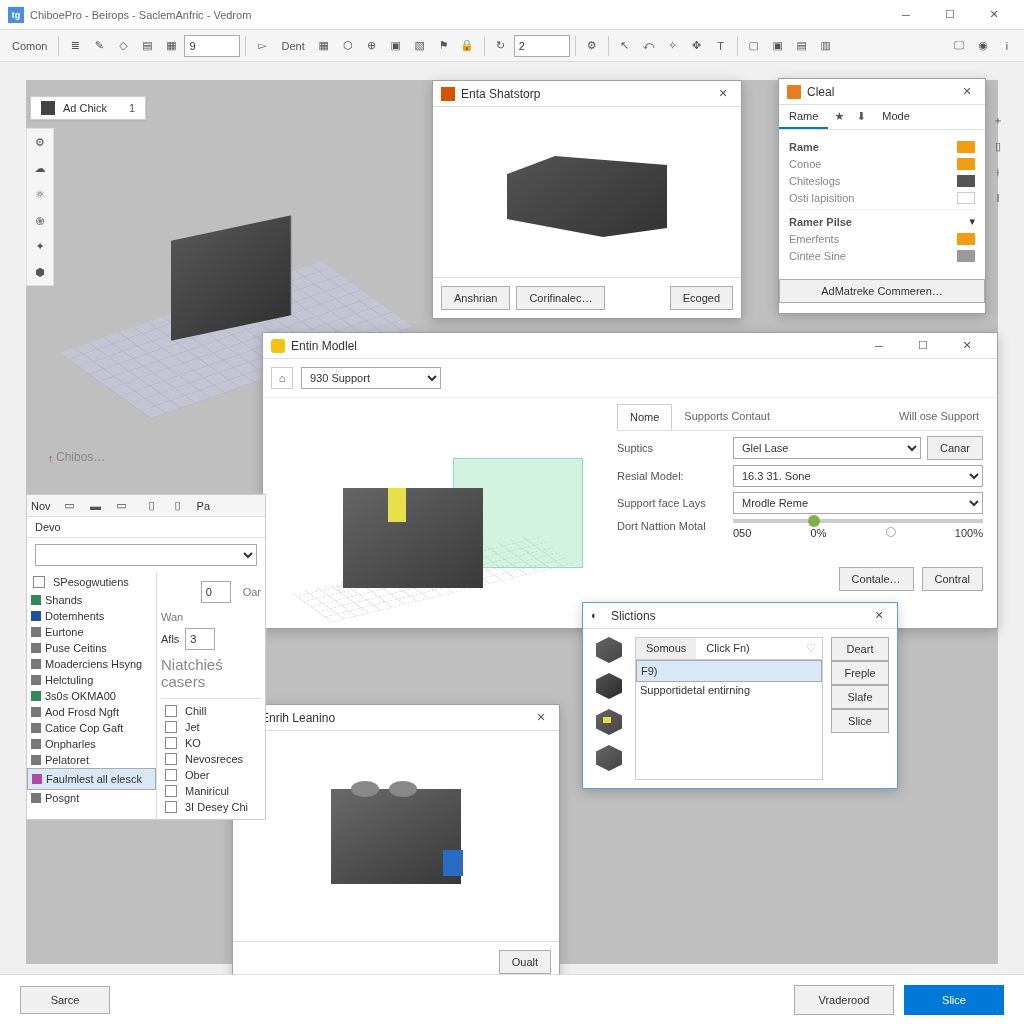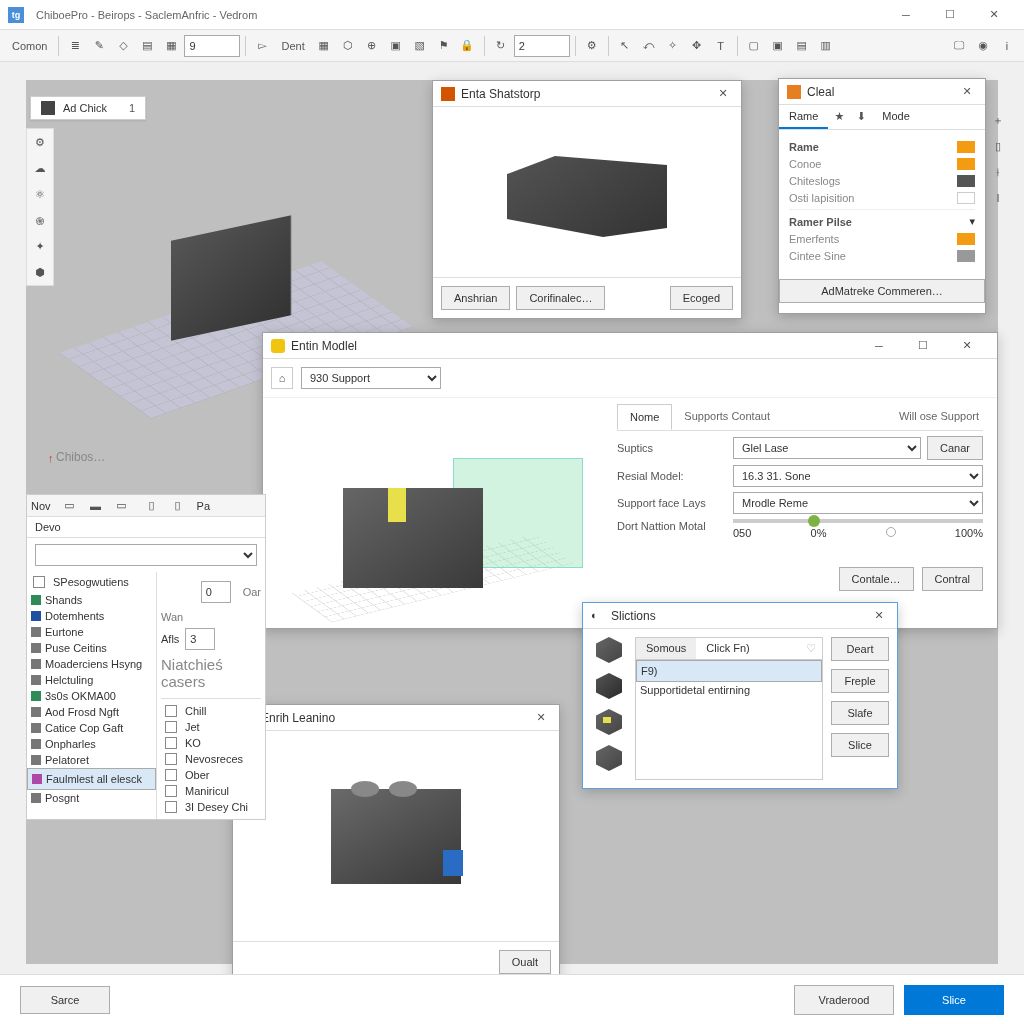--- a/index.html
+++ b/index.html
@@ -1,18 +1,18 @@
 <!DOCTYPE html>
 <html><head>
 <meta charset="utf-8">
 <style>
 *{box-sizing:border-box;margin:0;padding:0;font-family:"Segoe UI",Tahoma,sans-serif;font-size:11px;color:#333}
 body{background:#f0f0f0;width:1024px;height:1024px;overflow:hidden;position:relative}
 .titlebar{height:30px;background:#fff;display:flex;align-items:center;padding:0 8px;border-bottom:1px solid #ddd}
-.titlebar .ico{width:16px;height:16px;background:#4a90d9;margin-right:12px;display:inline-flex;align-items:center;justify-content:center;color:#fff;font-size:9px;font-weight:bold}
+.titlebar .ico{width:16px;height:16px;background:#4a90d9;margin-right:6px;display:inline-flex;align-items:center;justify-content:center;color:#fff;font-size:9px;font-weight:bold}
 .titlebar .title{color:#666;flex:1}
 .winctrl{display:flex;gap:0}
 .winctrl .wb{width:44px;height:28px;display:flex;align-items:center;justify-content:center;color:#555}
 .toolbar{height:32px;background:#f5f5f5;border-bottom:1px solid #ddd;display:flex;align-items:center;padding:0 6px;gap:2px}
 .toolbar .sep{width:1px;height:20px;background:#ccc;margin:0 3px}
 .tb{width:22px;height:22px;display:flex;align-items:center;justify-content:center;color:#555;border:1px solid transparent}
 .tb-label{padding:0 6px;height:22px;display:flex;align-items:center;color:#555}
 .tb-input{width:56px;height:22px;border:1px solid #aaa;background:#fff;padding:0 4px}
 .ltool{position:absolute;left:26px;top:90px;width:28px;background:#f5f5f5;border:1px solid #ddd;display:flex;flex-direction:column}
 .ltool .tb{width:26px;height:26px}
@@ -274,21 +274,21 @@
         <div style="padding:4px 10px;background:#eee">Somous</div>
         <div style="padding:4px 10px">Click Fn)</div>
         <div style="flex:1"></div>
         <div style="padding:4px 6px;color:#aaa">♡</div>
       </div>
       <div style="border:1px solid #ccc;border-top:none;height:120px">
         <div class="tree-item sel">F9)</div>
         <div class="tree-item">Supportidetal entirning</div>
       </div>
     </div>
-    <div style="width:58px;display:flex;flex-direction:column;gap:8px">
+    <div style="width:58px;display:flex;flex-direction:column;">
       <button class="btn">Deart</button>
       <button class="btn">Freple</button>
       <button class="btn">Slafe</button>
       <button class="btn">Slice</button>
     </div>
   </div>
 </div>
 
 <div class="float" style="left:232px;top:704px;width:328px">
   <div class="fhdr">

